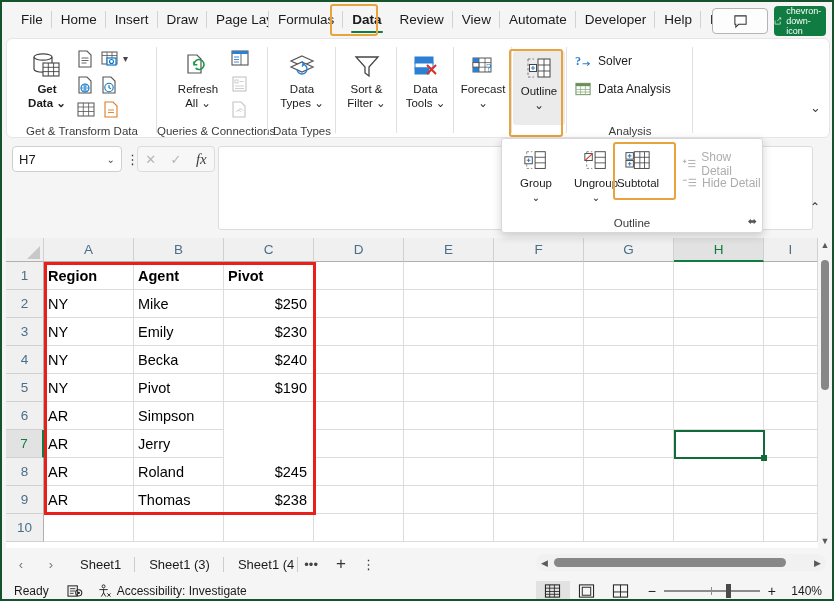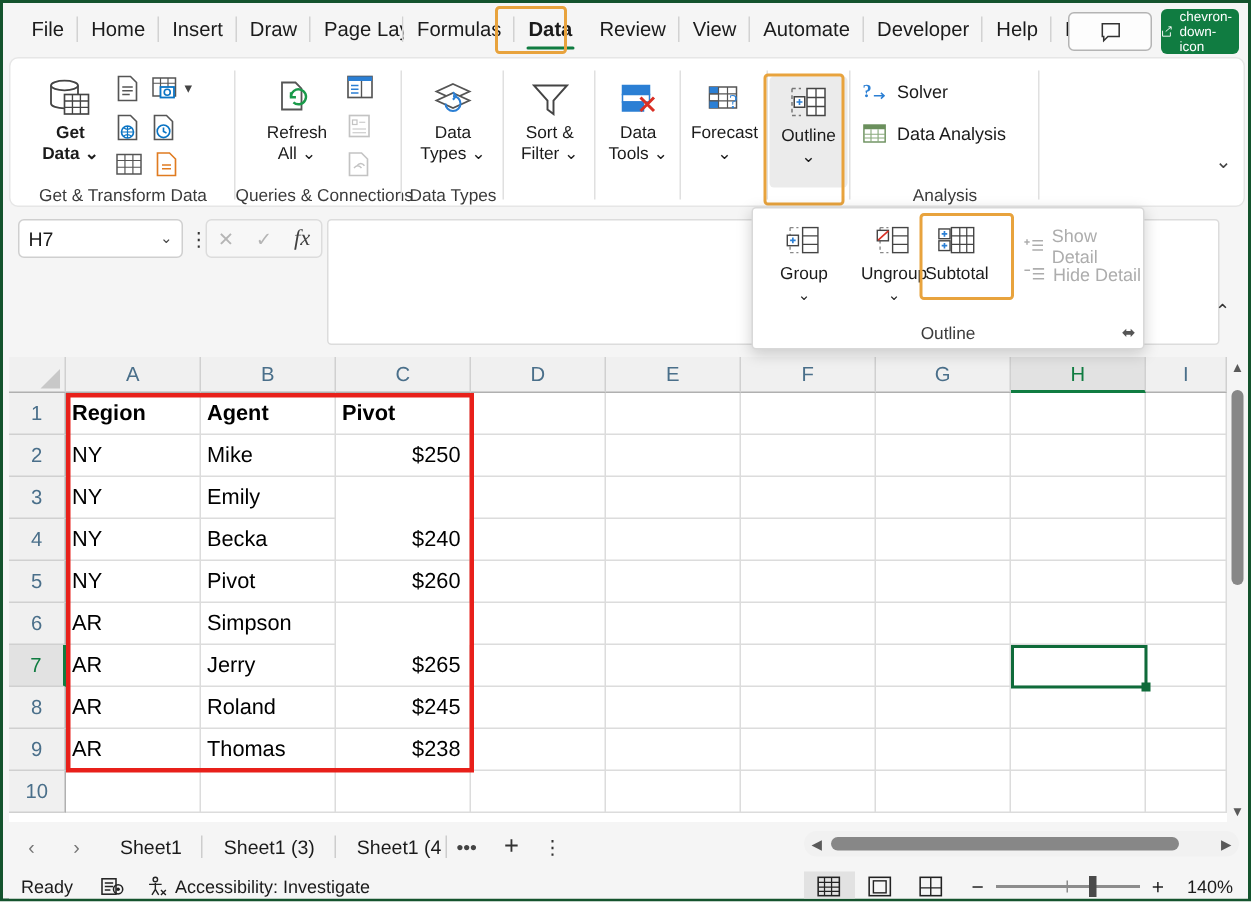--- a/index.html
+++ b/index.html
@@ -675,56 +675,56 @@
     <div class="cell right" style="left:218px; top:52px; width:90px; height:28px;">
         <span>$250</span>
       </div>
 
     <div class="cell" style="left:38px;  top:80px; width:90px; height:28px;">
         <span>NY</span>
       </div>
     <div class="cell" style="left:128px; top:80px; width:90px; height:28px;">
         <span>Emily</span>
       </div>
+    <div class="cell right" style="left:218px; top:80px; width:90px; height:28px;">
+        <span>$230</span>
+      </div>
 
     <div class="cell" style="left:38px;  top:108px; width:90px; height:28px;">
         <span>NY</span>
       </div>
     <div class="cell" style="left:128px; top:108px; width:90px; height:28px;">
         <span>Becka</span>
       </div>
     <div class="cell right" style="left:218px; top:108px; width:90px; height:28px;">
         <span>$240</span>
       </div>
 
     <div class="cell" style="left:38px;  top:136px; width:90px; height:28px;">
         <span>NY</span>
       </div>
     <div class="cell" style="left:128px; top:136px; width:90px; height:28px;">
         <span>Pivot</span>
       </div>
     <div class="cell right" style="left:218px; top:136px; width:90px; height:28px;">
-        <span>$260</span>
+        <span>$190</span>
       </div>
 
     <div class="cell" style="left:38px;  top:164px; width:90px; height:28px;">
         <span>AR</span>
       </div>
     <div class="cell" style="left:128px; top:164px; width:90px; height:28px;">
         <span>Simpson</span>
       </div>
 
     <div class="cell" style="left:38px;  top:192px; width:90px; height:28px;">
         <span>AR</span>
       </div>
     <div class="cell" style="left:128px; top:192px; width:90px; height:28px;">
         <span>Jerry</span>
-      </div>
-    <div class="cell right" style="left:218px; top:192px; width:90px; height:28px;">
-        <span>$265</span>
       </div>
 
     <div class="cell" style="left:38px;  top:220px; width:90px; height:28px;">
         <span>AR</span>
       </div>
     <div class="cell" style="left:128px; top:220px; width:90px; height:28px;">
         <span>Roland</span>
       </div>
     <div class="cell right" style="left:218px; top:220px; width:90px; height:28px;">
         <span>$245</span>

